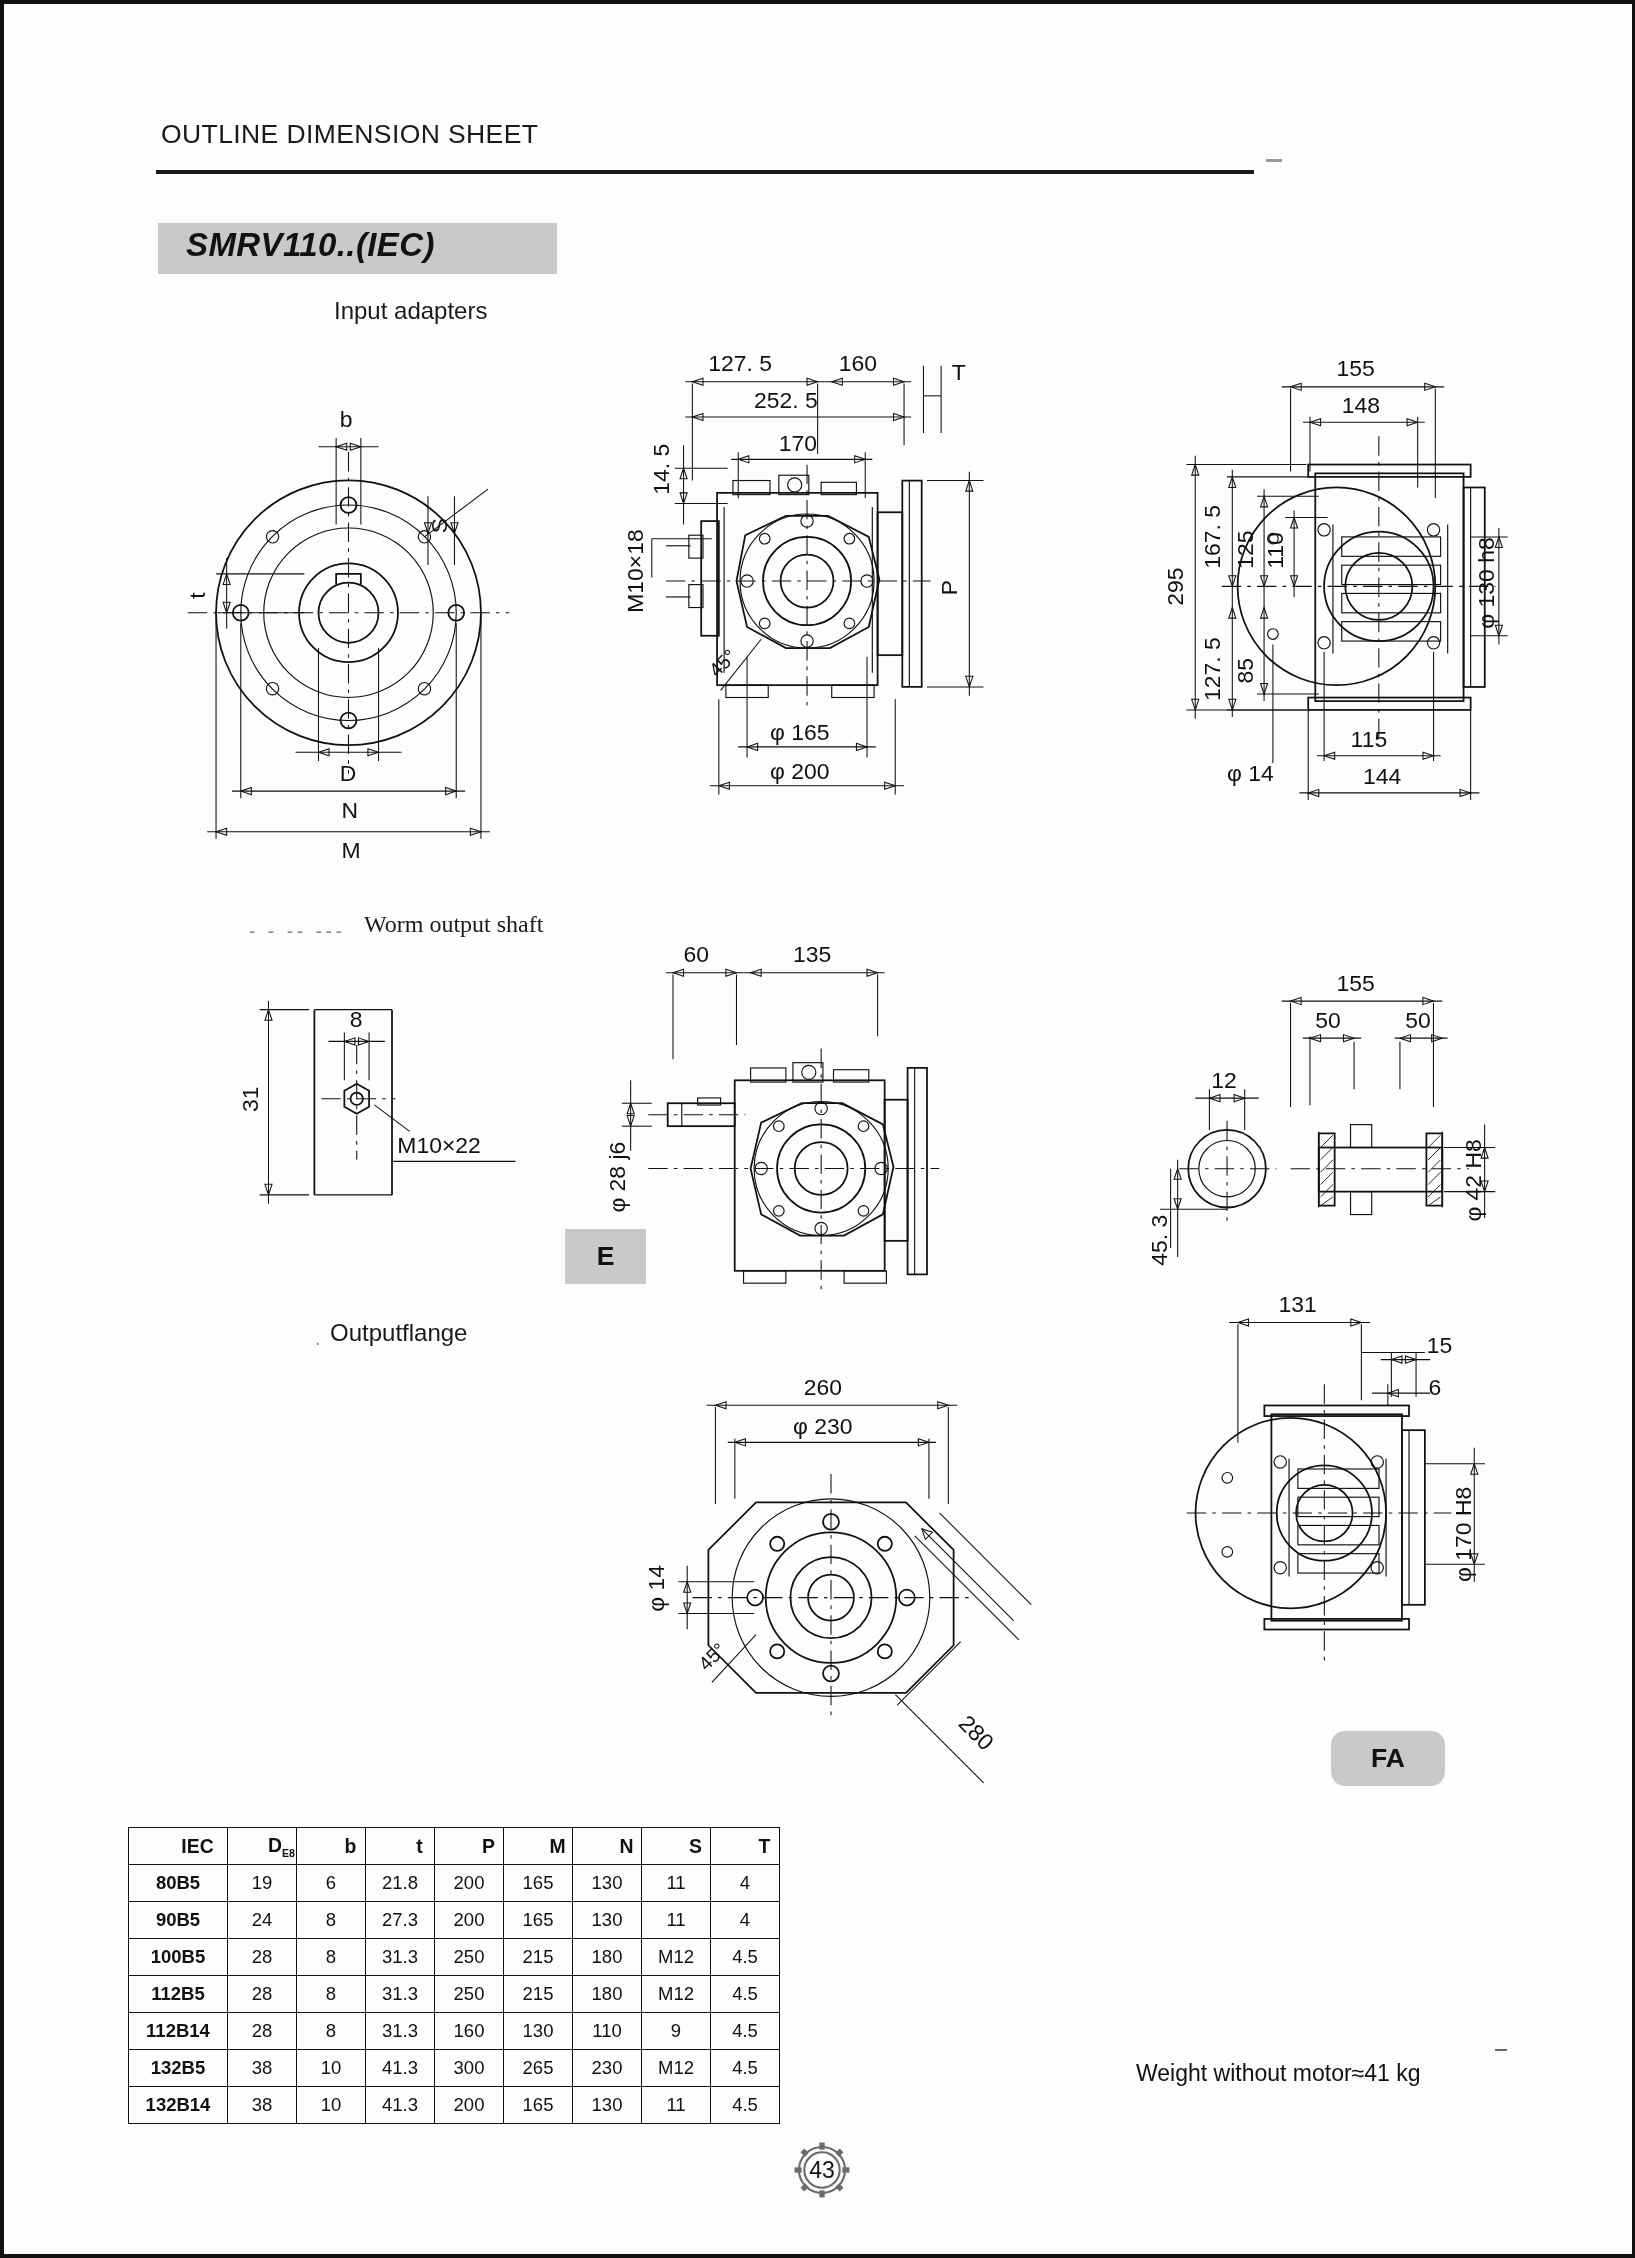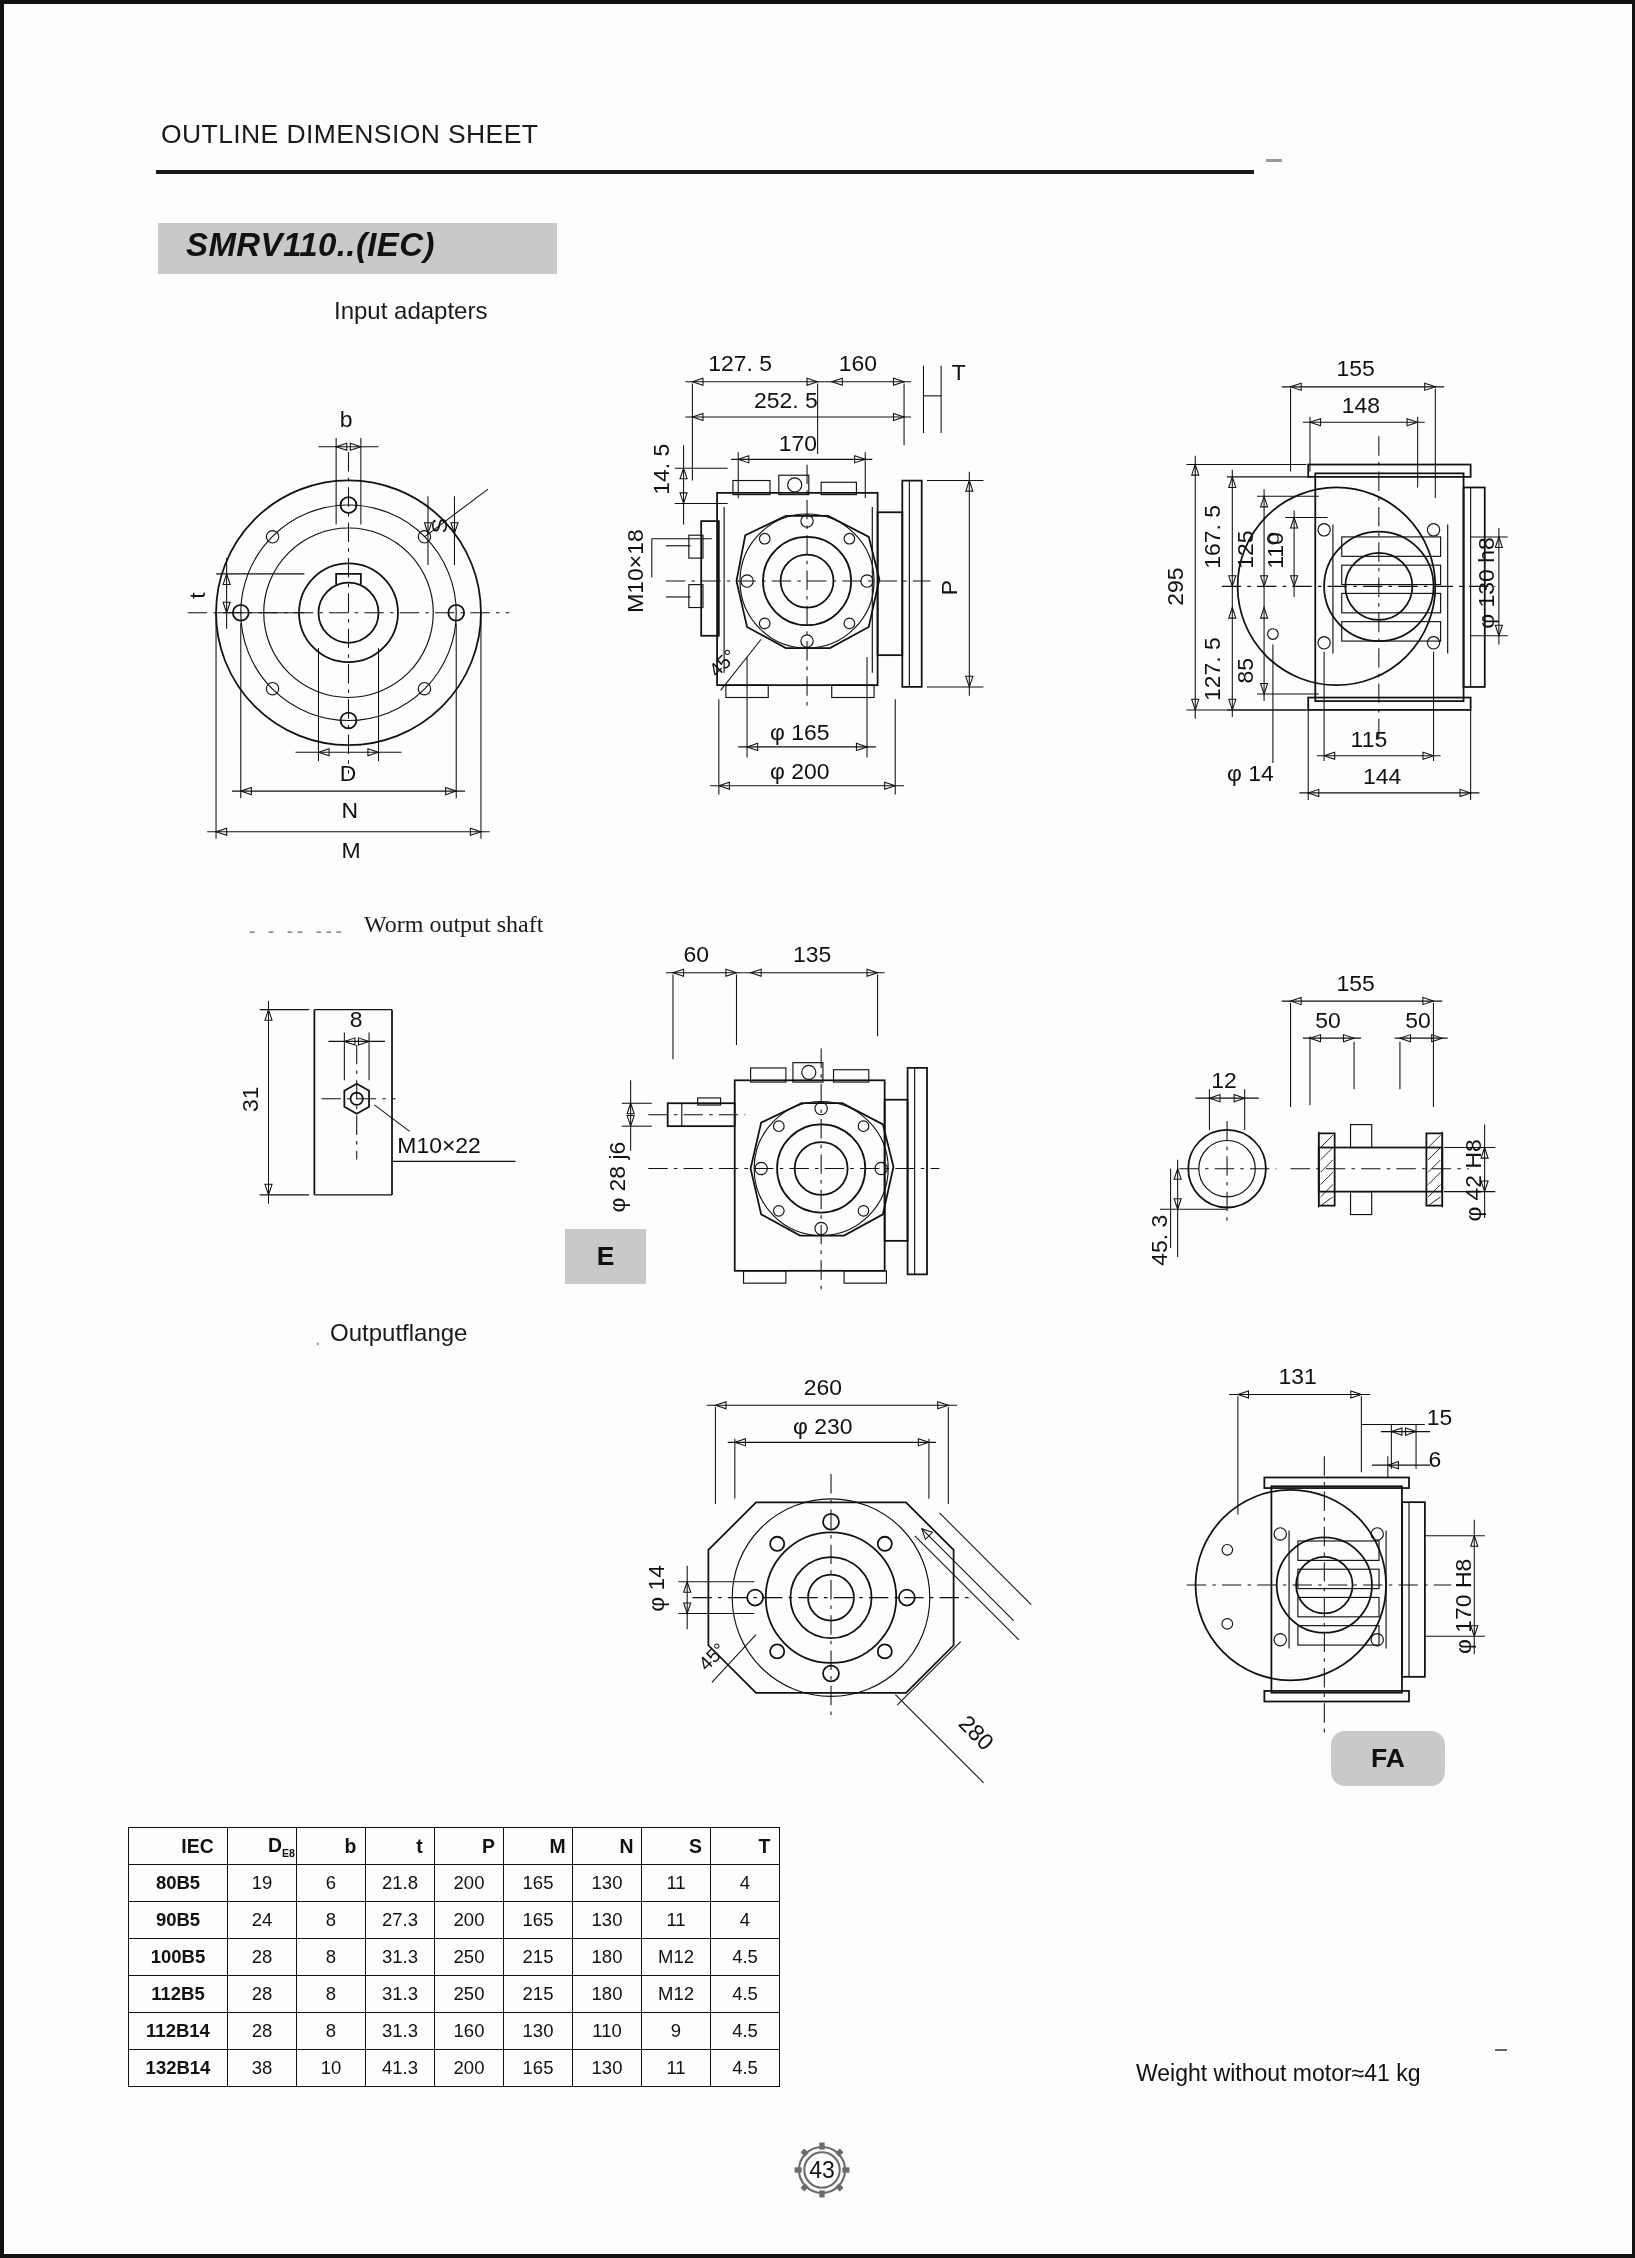--- a/index.html
+++ b/index.html
@@ -666,21 +666,21 @@
         <line class="dim" x1="400" y1="198" x2="504" y2="302"></line>
         <line class="dim" x1="420" y1="180" x2="524" y2="284"></line>
         <line class="dim" x1="392" y1="206" x2="510" y2="324"></line>
         <path class="dim" d="M400 198 L412 202 L404 210 Z" fill="#111"></path>
         <line class="dim" x1="370" y1="386" x2="470" y2="486"></line>
         <line class="dim" x1="444" y1="326" x2="372" y2="398"></line>
         <text class="d" x="440" y="420" transform="rotate(45 440 420)">280</text>
       </svg>
     </div>
 
-    <div class="dwg" style="left:1156px; top:1350px;">
+    <div class="dwg" style="left:1156px; top:1278px;">
       <svg width="371" height="441" viewBox="0 0 420 500">
 
         <line class="dim" x1="88" y1="48" x2="88" y2="182"></line>
         <line class="dim" x1="228" y1="48" x2="228" y2="134"></line>
         <line class="dim" x1="78" y1="46" x2="238" y2="46"></line>
         <path class="dim" d="M88 46 L100 42 L100 50 Z" fill="#111"></path>
         <path class="dim" d="M228 46 L216 42 L216 50 Z" fill="#111"></path>
         <text class="d" x="134" y="34">131</text>
 
         <line class="dim" x1="228" y1="80" x2="300" y2="80"></line>
@@ -804,20 +804,31 @@
           <td>28</td>
           <td>8</td>
           <td>31.3</td>
           <td>160</td>
           <td>130</td>
           <td>110</td>
           <td>9</td>
           <td>4.5</td>
         </tr>
         <tr>
+          <td class="first">132B5</td>
+          <td>38</td>
+          <td>10</td>
+          <td>41.3</td>
+          <td>300</td>
+          <td>265</td>
+          <td>230</td>
+          <td>M12</td>
+          <td>4.5</td>
+        </tr>
+        <tr>
           <td class="first">132B14</td>
           <td>38</td>
           <td>10</td>
           <td>41.3</td>
           <td>200</td>
           <td>165</td>
           <td>130</td>
           <td>11</td>
           <td>4.5</td>
         </tr>

